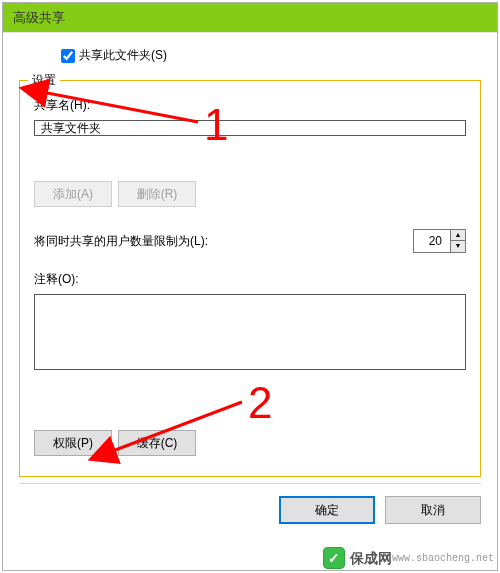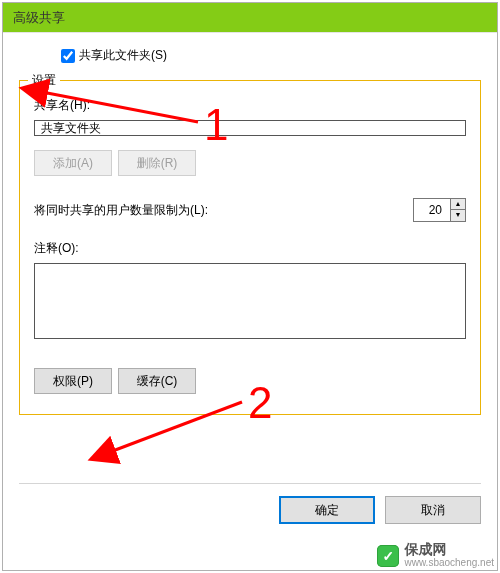--- a/index.html
+++ b/index.html
@@ -67,20 +67,21 @@
   }
   .btnrow { margin-top:14px; display:flex; gap:6px; }
   button.win {
     min-width: 78px;
     height: 26px;
     background: #e1e1e1;
     border: 1px solid #adadad;
     font-size: 12px;
     font-family: inherit;
     cursor: pointer;
+    margin-top: 31px;
   }
   button.win:disabled {
     color:#a0a0a0;
     border-color:#cfcfcf;
     background:#efefef;
     cursor:default;
   }
   .limitrow {
     margin-top:22px;
     display:flex;
@@ -131,23 +132,23 @@
     font-size:13px;
     color:#777;
   }
   .wm-badge {
     width:22px;height:22px;border-radius:5px;
     background:#3bbf4a;
     display:flex;align-items:center;justify-content:center;
     color:#fff;font-weight:bold;font-size:14px;
     box-shadow:0 0 0 1px #2fa33c inset;
   }
-  .wm-text { display:flex; flex-direction:column; line-height:13px;}
+  .wm-text { display:flex; flex-direction:row; line-height:13px;}
   .wm-text .cn{font-size:14px;font-weight:700;color:#555;}
-  .wm-text .en{font-size:10px;color:#999;}
+  .wm-text .en{font-size:10px;color:#999;font-family:Liberation Mono, monospace;}
 </style>
 </head>
 <body>
 
 <div class="window">
   <div class="titlebar">
     <span>高级共享</span>
   </div>
 
   <div class="body">

